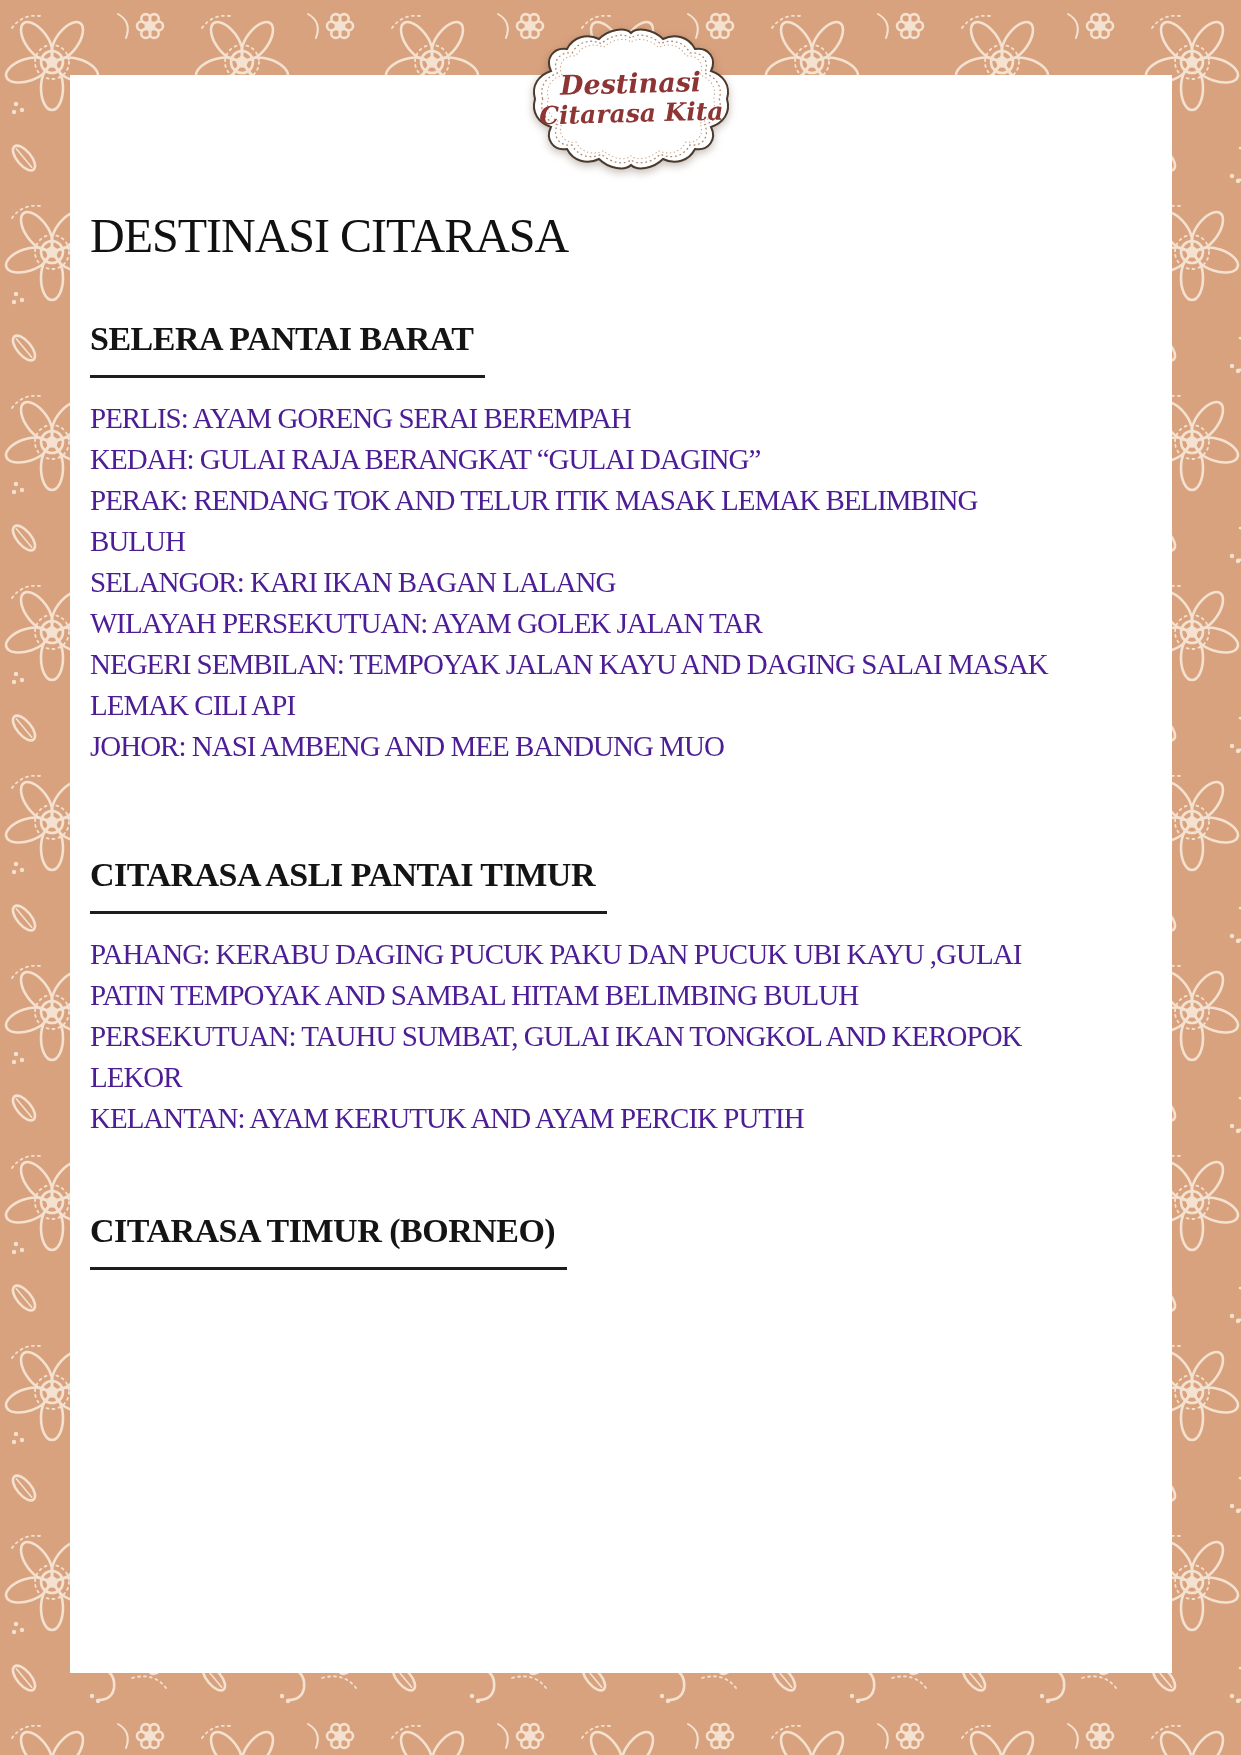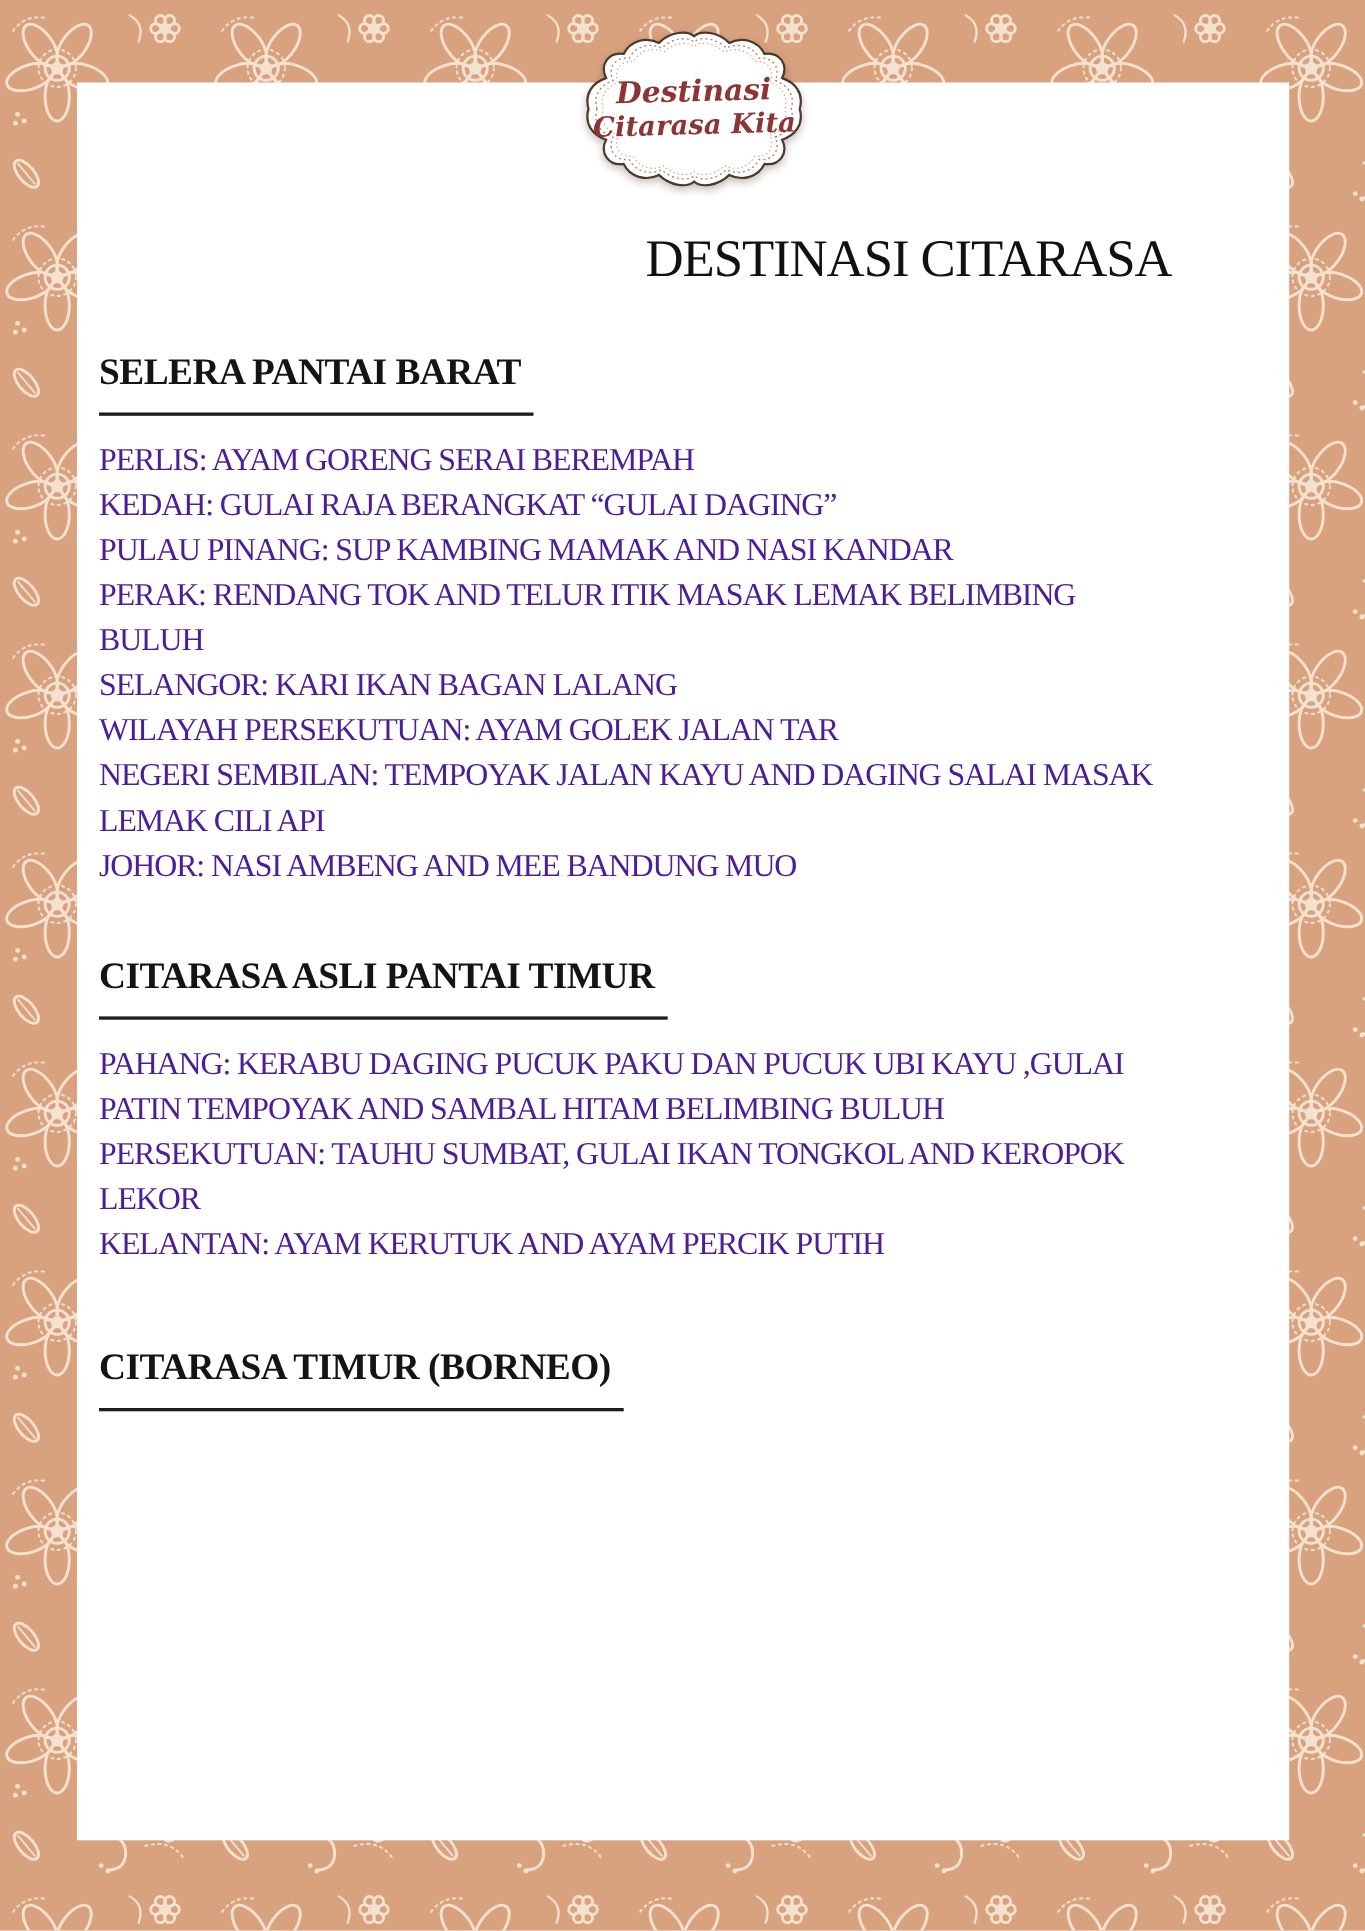--- a/index.html
+++ b/index.html
@@ -11,26 +11,26 @@
   .page{
     position:absolute;left:70px;top:75px;width:1102px;height:1598px;
     background:#ffffff;
   }
   .content{
     position:absolute;left:20px;top:0;width:975px;color:#171717;
   }
   .title{
     margin-top:133px;
     font-size:48px;line-height:56px;letter-spacing:-1px;
-    text-align:right;color:#111;font-weight:400;
+    text-align:left;color:#111;font-weight:400;
     font-family:"Liberation Serif", serif;
   }
   .section{display:block;}
   .sec-1{margin-top:55px;}
-  .sec-2{margin-top:60px;}
+  .sec-2{margin-top:88px;}
   .sec-3{margin-top:72px;}
   .sec-heading{
     display:inline-block;
     font-size:34px;line-height:40px;font-weight:700;letter-spacing:-0.5px;
     color:#141414;
     padding:0 12px 16px 0;
     border-bottom:3px solid #1d1d1d;
   }
   .items{margin-top:20px;}
   .item{
@@ -118,21 +118,20 @@
 <div class="page">
   <div class="content">
 
     <div class="title">DESTINASI CITARASA</div>
 
     <div class="section sec-1">
       <div class="sec-heading">SELERA PANTAI BARAT</div>
       <div class="items">
         <div class="item">PERLIS: AYAM GORENG SERAI BEREMPAH</div>
         <div class="item">KEDAH: GULAI RAJA BERANGKAT “GULAI DAGING”</div>
-        <div class="item">PULAU PINANG: SUP KAMBING MAMAK AND NASI KANDAR</div>
         <div class="item">PERAK: RENDANG TOK AND TELUR ITIK MASAK LEMAK BELIMBING BULUH</div>
         <div class="item">SELANGOR: KARI IKAN BAGAN LALANG</div>
         <div class="item">WILAYAH PERSEKUTUAN: AYAM GOLEK JALAN TAR</div>
         <div class="item">NEGERI SEMBILAN: TEMPOYAK JALAN KAYU AND DAGING SALAI MASAK LEMAK CILI API</div>
         <div class="item">JOHOR: NASI AMBENG AND MEE BANDUNG MUO</div>
       </div>
     </div>
 
     <div class="section sec-2">
       <div class="sec-heading">CITARASA ASLI PANTAI TIMUR</div>

